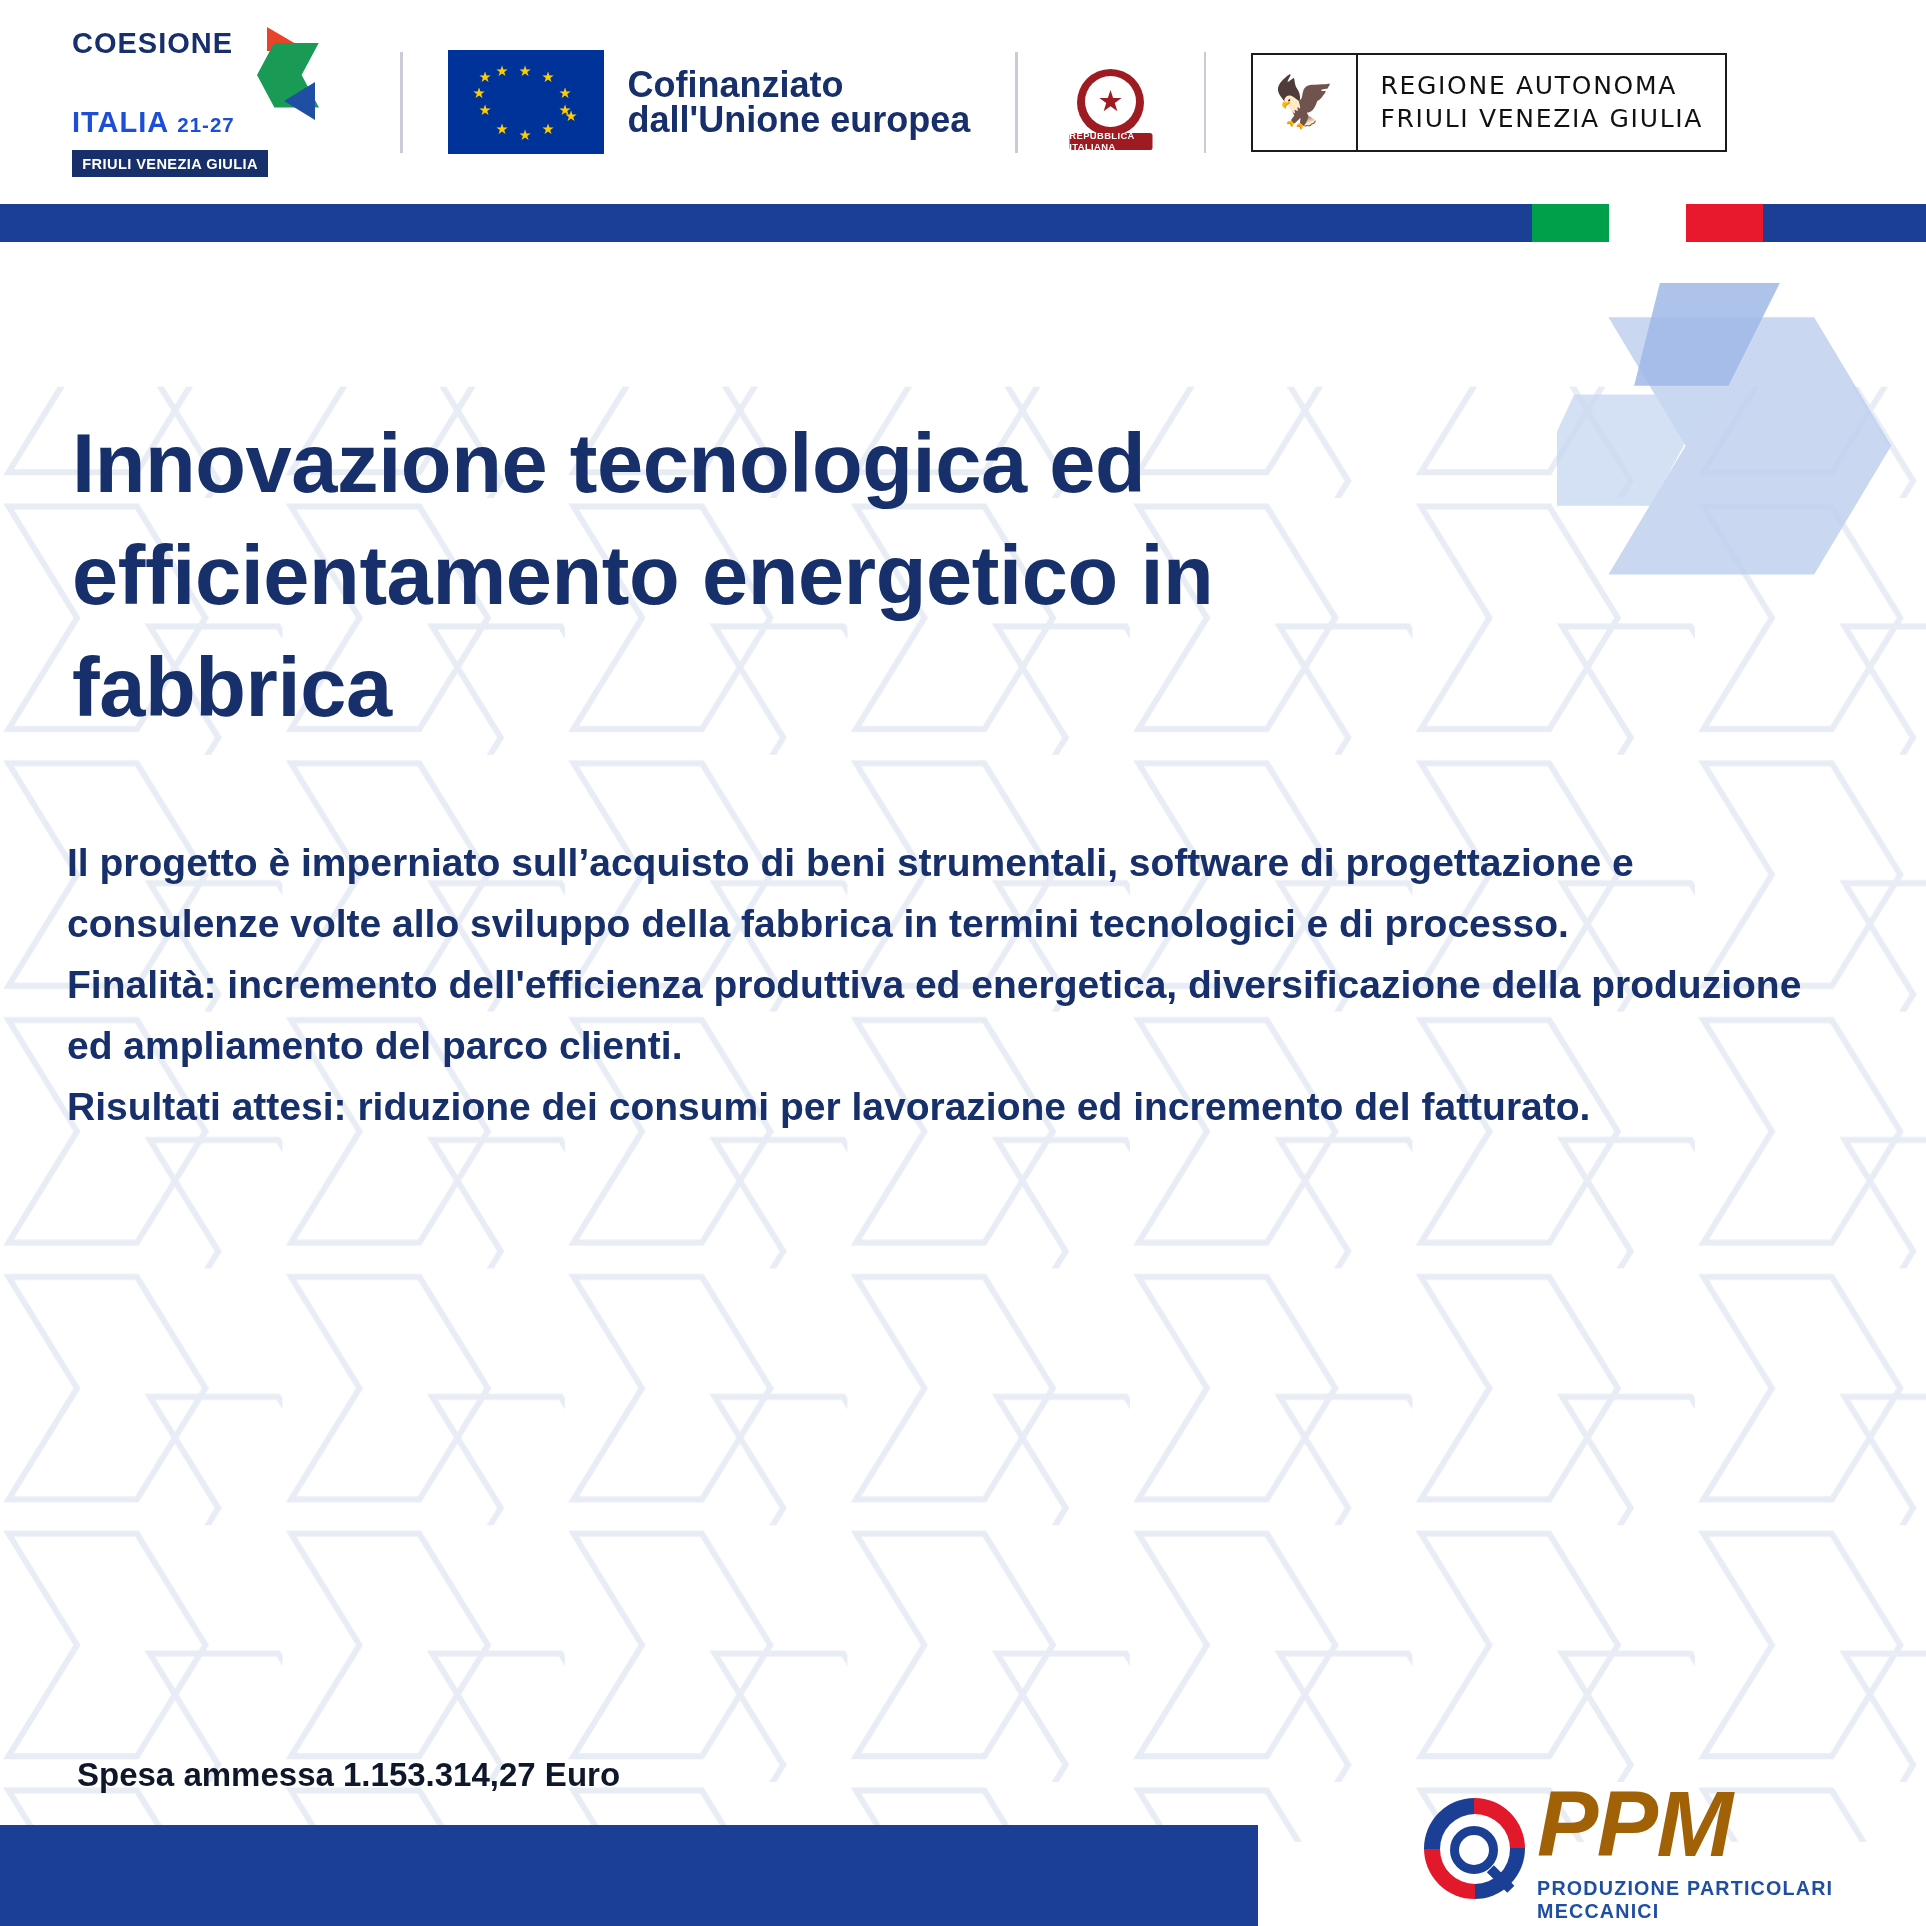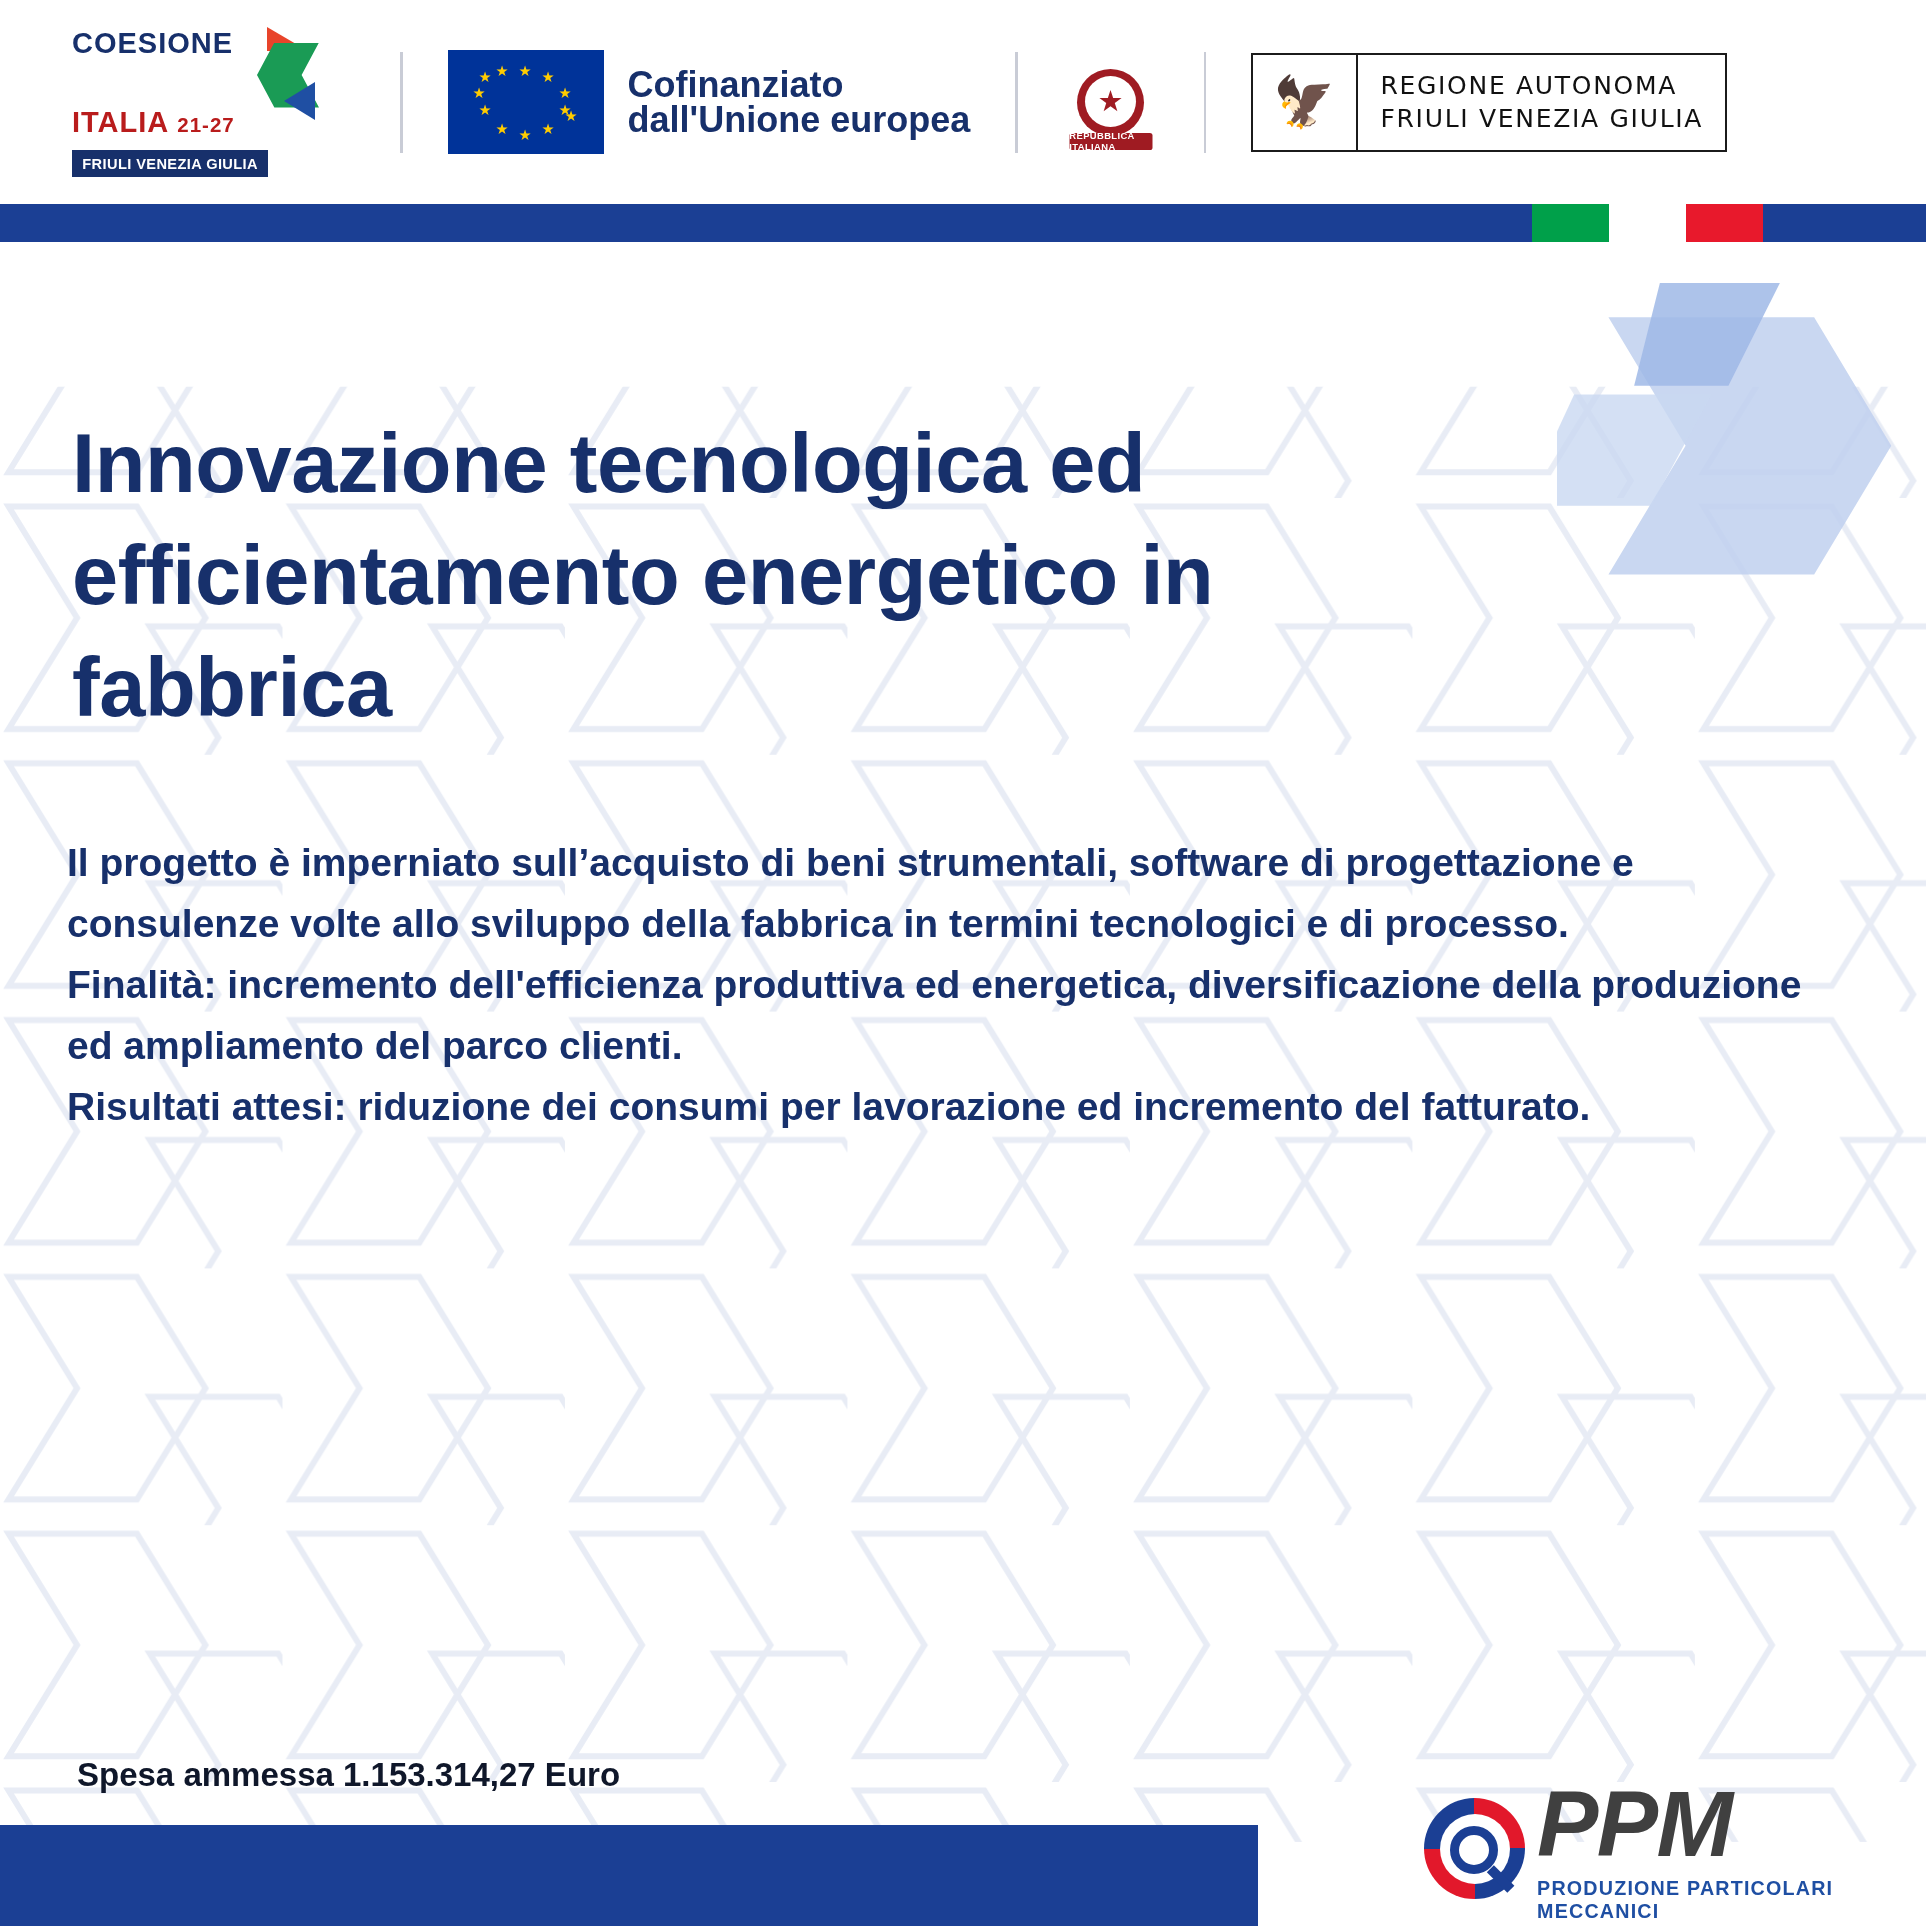--- a/index.html
+++ b/index.html
@@ -49,21 +49,21 @@
     font-size: 29px;
     font-weight: bold;
     letter-spacing: 1px;
     color: #17306b;
     line-height: 33px;
   }
   .coesione-l2 {
     font-size: 29px;
     font-weight: bold;
     letter-spacing: 1px;
-    color: #b91c1c;
+    color: #1d4ed8;
     line-height: 33px;
     margin-top: 46px;
   }
   .coesione-l2 small { font-size: 20.5px; }
   .coesione-badge {
     margin-top: 8.6px;
     background: #17306b;
     color: #ffffff;
     font-size: 14.6px;
     font-weight: bold;
@@ -338,21 +338,21 @@
     margin-left: 5.1px;
     display: flex;
     flex-direction: column;
     justify-content: center;
   }
   .ppm-name {
     font-size: 92px;
     line-height: 92px;
     font-weight: bold;
     font-style: italic;
-    color: #404040;
+    color: #a16207;
     letter-spacing: -1.7px;
   }
   .ppm-sub {
     margin-top: 7px;
     font-size: 19.7px;
     font-weight: bold;
     letter-spacing: 1.2px;
     color: #1f4fa3;
   }
 </style>

